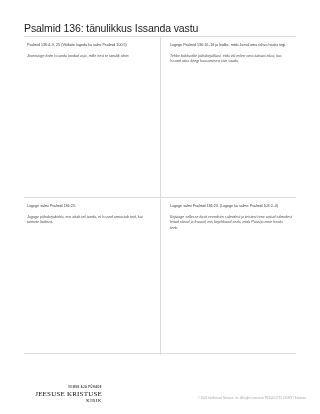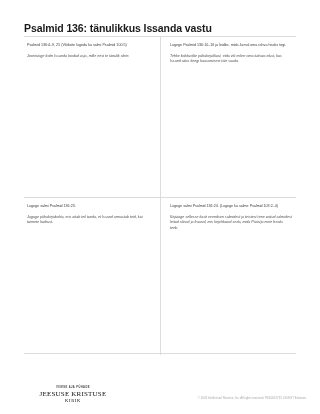--- a/index.html
+++ b/index.html
@@ -23,21 +23,21 @@
     background: #ffffff;
   }
 
   
   .page-title {
     position: absolute;
     left: 24px;
     top: 15px;
     width: 272px;
     font-size: 10.5px;
-    font-weight: bold;
+    font-weight: normal;
     line-height: 13px;
     letter-spacing: -0.1px;
     color: #1a1a1a;
   }
 
   
   .grid {
     position: absolute;
     left: 24px;
     top: 36px;
@@ -84,24 +84,24 @@
   .footer {
     position: absolute;
     left: 0;
     right: 0;
     bottom: 0;
     height: 50px;
   }
 
   .logo {
     position: absolute;
-    left: 34px;
+    left: 24px;
     bottom: 10px;
     width: 78px;
-    text-align: center;
+    text-align: right;
     color: #1a1a1a;
     margin-top: 16px;
   }
   .logo-top {
     font-size: 2.6px;
     letter-spacing: 0.45px;
     line-height: 4px;
     font-weight: bold;
     color: #3c3c3c;
   }

